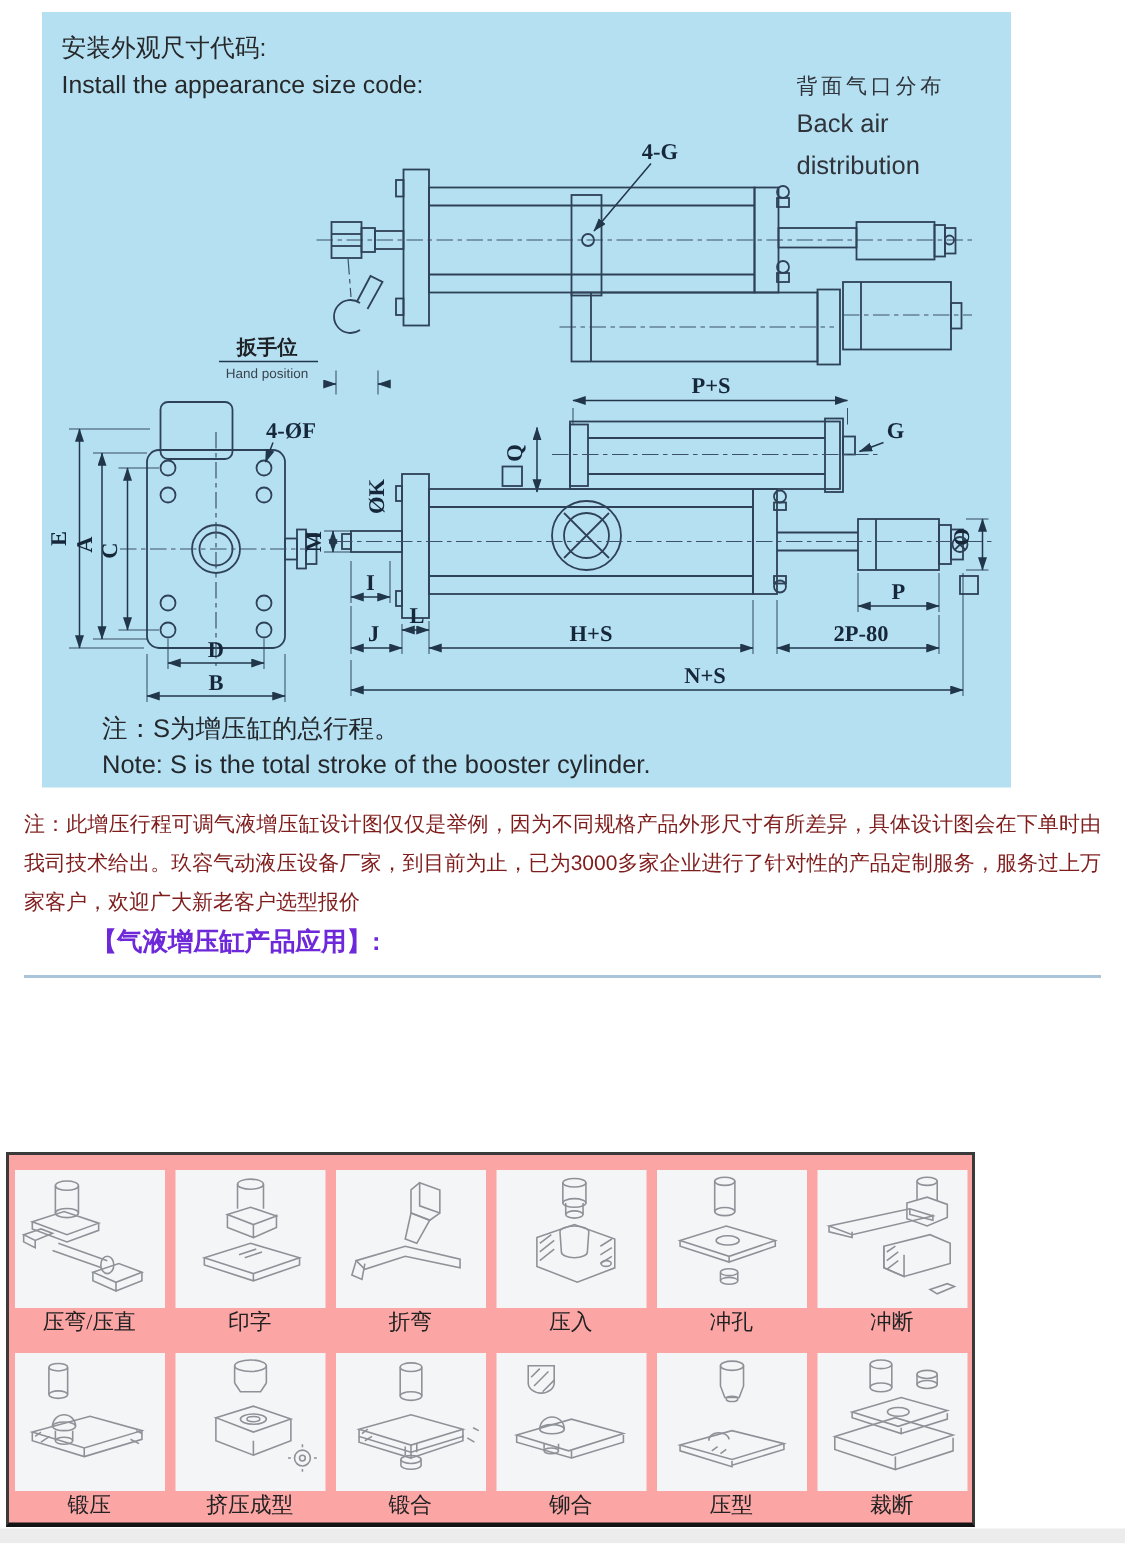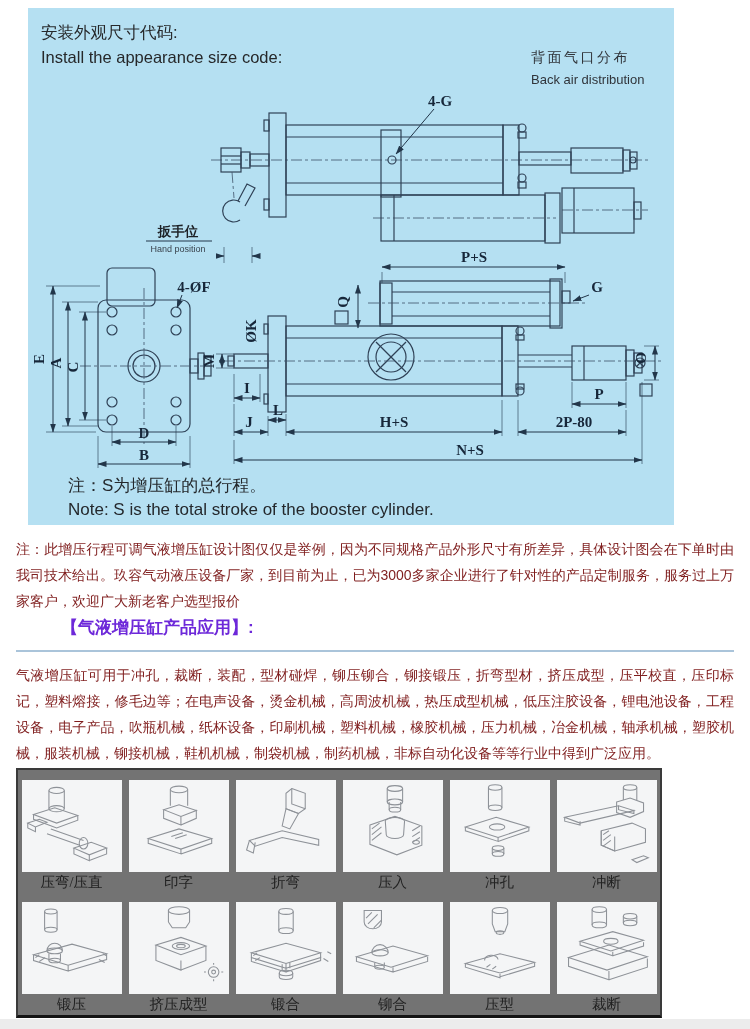--- a/index.html
+++ b/index.html
@@ -2,38 +2,38 @@
 <html><head>
 <meta charset="utf-8">
 <style>
   html,body{margin:0;padding:0;background:#fff;}
   .page{position:relative;width:750px;height:1029px;background:#fff;overflow:hidden;
         font-family:"Liberation Sans",sans-serif;}
   .panel{position:absolute;left:28px;top:8px;width:646px;height:517px;background:#b5e0f2;}
   .dia-title{position:absolute;left:13px;top:12px;color:#26282a;font-size:16.5px;line-height:1.5;}
   .back-air{position:absolute;left:503px;top:38px;color:#30343a;font-size:14px;line-height:1.65;}
   .back-air .zh{letter-spacing:2.5px;}
-  .back-air .en{font-size:13px;}
+  .back-air .en{font-size:17px;}
   .note{position:absolute;left:40px;top:466px;font-size:17px;color:#24282c;line-height:1.4;}
   svg.drawing{position:absolute;left:0;top:82px;}
   .ol{stroke:#2f4156;stroke-width:1.2;fill:none;}
   .cl{stroke:#3d5268;stroke-width:0.8;stroke-dasharray:11 3 3 3;fill:none;}
   .dim{stroke:#22364a;stroke-width:1;fill:none;}
   .ext{stroke:#22364a;stroke-width:0.7;fill:none;opacity:0.85;}
   .dt{font-family:"Liberation Serif",serif;font-size:15px;font-weight:bold;fill:#17273a;}
   .zt{font-family:"Liberation Sans",sans-serif;font-size:13.5px;font-weight:bold;fill:#1d2126;}
   .st{font-family:"Liberation Sans",sans-serif;font-size:9px;fill:#3a4document04a;fill:#3a444e;}
   .para{position:absolute;left:16px;width:718px;font-size:14px;color:#7f1d1d;line-height:26px;text-align:justify;}
   #intro{top:536px;}
   #bodytext{top:662px;}
   .sec-title{position:absolute;left:16px;top:616px;font-size:17px;font-weight:bold;color:#6d28d9;margin-left:45px;}
   .sec-rule{position:absolute;left:16px;top:650px;width:718px;height:0;border-top:2px solid #aac4da;}
-  .grid{position:absolute;left:16px;top:768px;width:646px;height:250px;box-sizing:border-box;
+  .grid{position:absolute;left:4px;top:768px;width:646px;height:250px;box-sizing:border-box;
         border:2px solid #3a3a3a;border-bottom:3px solid #141414;
-        display:grid;grid-template-columns:repeat(6,1fr);grid-template-rows:1fr 1fr;background:#737373;}
+        display:grid;grid-template-columns:repeat(6,1fr);grid-template-rows:1fr 1fr;background:#fca5a5;}
   .cell{display:flex;flex-direction:column;align-items:center;justify-content:flex-end;padding-bottom:2px;}
   .cell svg{background:#f4f5f6;margin-bottom:1px;}
   .ic path,.ic ellipse,.ic circle,.ic rect,.ic line{stroke:#8e9298;stroke-width:1.1;fill:none;}
   .lbl{font-family:"Liberation Serif",serif;font-size:14.5px;color:#222;line-height:18px;}
   .footer{position:absolute;left:0;top:1019px;width:750px;height:10px;background:#ececec;}
 </style>
 </head>
 <body>
 
 <div class="page">
@@ -255,21 +255,20 @@
       <div>注：S为增压缸的总行程。</div>
       <div>Note: S is the total stroke of the booster cylinder.</div>
     </div>
   </div>
 
   <div class="para" id="intro">注：此增压行程可调气液增压缸设计图仅仅是举例，因为不同规格产品外形尺寸有所差异，具体设计图会在下单时由我司技术给出。玖容气动液压设备厂家，到目前为止，已为3000多家企业进行了针对性的产品定制服务，服务过上万家客户，欢迎广大新老客户选型报价</div>
 
   <div class="sec-title">【气液增压缸产品应用】:</div>
   <div class="sec-rule"></div>
 
-  <div class="para" id="bodytext">气液增压缸可用于冲孔，裁断，装配，型材碰焊，铆压铆合，铆接锻压，折弯型材，挤压成型，压平校直，压印标记，塑料熔接，修毛边等；在电声设备，烫金机械，高周波机械，热压成型机械，低压注胶设备，锂电池设备，工程设备，电子产品，吹瓶机械，纸杯设备，印刷机械，塑料机械，橡胶机械，压力机械，冶金机械，轴承机械，塑胶机械，服装机械，铆接机械，鞋机机械，制袋机械，制药机械，非标自动化设备等等行业中得到广泛应用。</div>
 
   <div class="grid">
 
     <div class="cell">
       <svg class="ic" width="100" height="92" viewBox="0 0 104 94">
         <ellipse cx="36" cy="10" rx="8" ry="3.2"></ellipse>
           <path d="M28 10v19m16-19v19"></path>
           <ellipse cx="36" cy="29" rx="8" ry="3.2"></ellipse>
         <path d="M12 35l22-7 24 8-22 8z"></path>
           <path d="M12 35v5l24 9 22-8v-5"></path>

